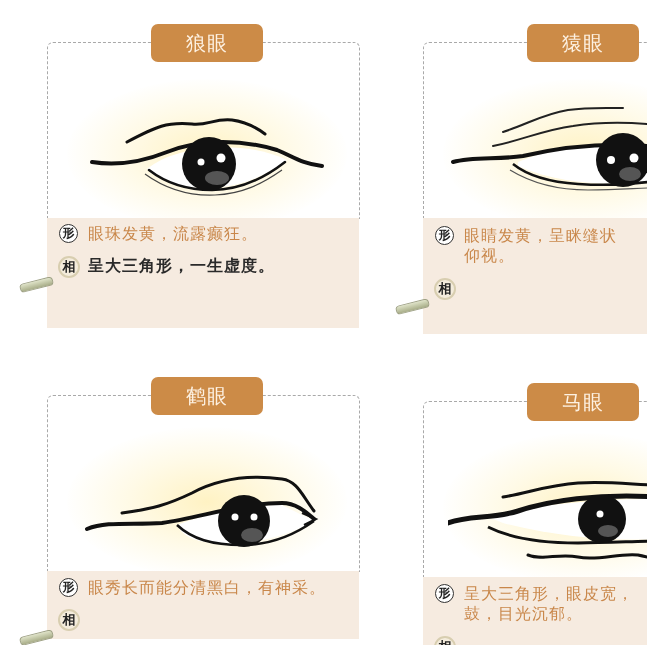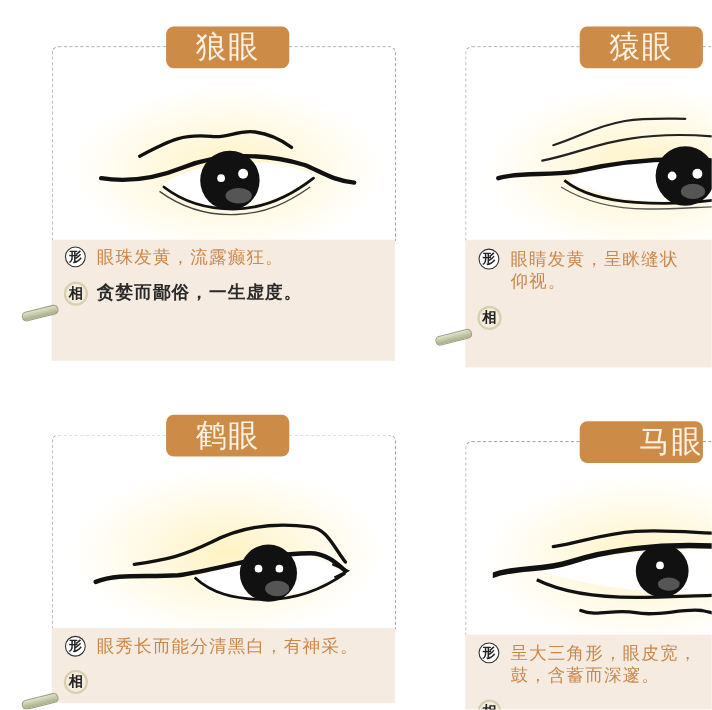--- a/index.html
+++ b/index.html
@@ -22,21 +22,21 @@
       border-right: 1px dashed #a9a9a9;
       border-radius: 6px 6px 0 0;
     }
     .title-badge {
       position: absolute;
       height: 38px;
       width: 112px;
       background: #cc8b47;
       border-radius: 7px;
       color: #fdf1e2;
-      font-size: 28px;
+      font-size: 20px;
       text-align: center;
       line-height: 38px;
       letter-spacing: 1px;
     }
     .glow {
       position: absolute;
       border-radius: 50%;
       background: radial-gradient(ellipse at center, rgba(255,240,185,0.85) 0%, rgba(255,246,210,0.55) 40%, rgba(255,255,255,0) 72%);
     }
     .eye-svg { position: absolute; }
@@ -108,21 +108,21 @@
     <circle cx="114" cy="58" r="3.5" fill="#fff"></circle>
     <circle cx="134" cy="54" r="4.5" fill="#fff"></circle>
   </svg>
   <div class="desc-panel" style="left:0px; top:194px; width:312px; height:110px;"></div>
   <div class="row" style="left:12px; top:200px;">
     <span class="badge">形</span>
     <span class="text shape">眼珠发黄，流露癫狂。</span>
   </div>
   <div class="row" style="left:11px; top:232px;">
     <span class="badge xiang">相</span>
-    <span class="text meaning" style="margin-left:8px;">贪婪而鄙俗，一生虚度。</span>
+    <span class="text meaning" style="margin-left:8px;">呈大三角形，一生虚度。</span>
   </div>
   <div class="wand" style="left:-28px; top:252px;"></div>
 </div>
 
 <div class="card" style="left:423px; top:24px; height:310px;">
   <div class="card-frame" style="top:18px; height:176px;"></div>
   <div class="title-badge" style="left:104px; top:0px;">猿眼</div>
   <div class="glow" style="left:20px; top:55px; width:280px; height:150px;"></div>
   <svg class="eye-svg" style="left:25px; top:80px;" width="240" height="110" viewBox="0 0 240 110">
 
@@ -181,21 +181,21 @@
     <span class="text shape">眼秀长而能分清黑白，有神采。</span>
   </div>
   <div class="row" style="left:11px; top:232px;">
     <span class="badge xiang">相</span>
   </div>
   <div class="wand" style="left:-28px; top:252px;"></div>
 </div>
 
 <div class="card" style="left:423px; top:383px; height:262px;">
   <div class="card-frame" style="top:18px; height:176px;"></div>
-  <div class="title-badge" style="left:104px; top:0px;text-align:right;">马眼</div>
+  <div class="title-badge" style="left:104px; top:0px;">马眼</div>
   <div class="glow" style="left:20px; top:50px; width:280px; height:150px;"></div>
   <svg class="eye-svg" style="left:25px; top:80px;" width="240" height="110" viewBox="0 0 240 110">
 
     <path d="M55 34 C 80 30, 100 22, 130 20 C 160 18, 190 22, 210 22" fill="none" stroke="#111" stroke-width="3" stroke-linecap="round"></path>
 
     <path d="M40 54 C 80 44, 130 36, 210 36 L 210 76 C 160 78, 110 74, 55 60 Z" fill="#fff"></path>
 
     <path d="M0 60 C 20 52, 45 56, 70 48 C 100 38, 150 30, 210 34" fill="none" stroke="#111" stroke-width="5" stroke-linecap="round"></path>
 
     <path d="M40 64 C 60 74, 90 80, 130 80 C 160 80, 190 78, 210 78" fill="none" stroke="#111" stroke-width="3"></path>
@@ -204,19 +204,19 @@
 
     <circle cx="154" cy="56" r="24" fill="#111"></circle>
     <ellipse cx="160" cy="68" rx="10" ry="6" fill="#666" opacity="0.8"></ellipse>
     <circle cx="152" cy="51" r="3.5" fill="#fff"></circle>
   </svg>
   <div class="desc-panel" style="left:0px; top:194px; width:312px; height:68px;"></div>
   <div class="row" style="left:12px; top:201px;">
     <span class="badge">形</span>
     <span class="text shape">
       <span style="display:block;text-align:center;">呈大三角形，眼皮宽，</span>
-      <span style="display:block;">鼓，含蓄而深邃。</span>
+      <span style="display:block;">鼓，目光沉郁。</span>
     </span>
   </div>
   <div class="row" style="left:11px; top:253px;">
     <span class="badge xiang">相</span>
   </div>
 </div>
 
 </body></html>

